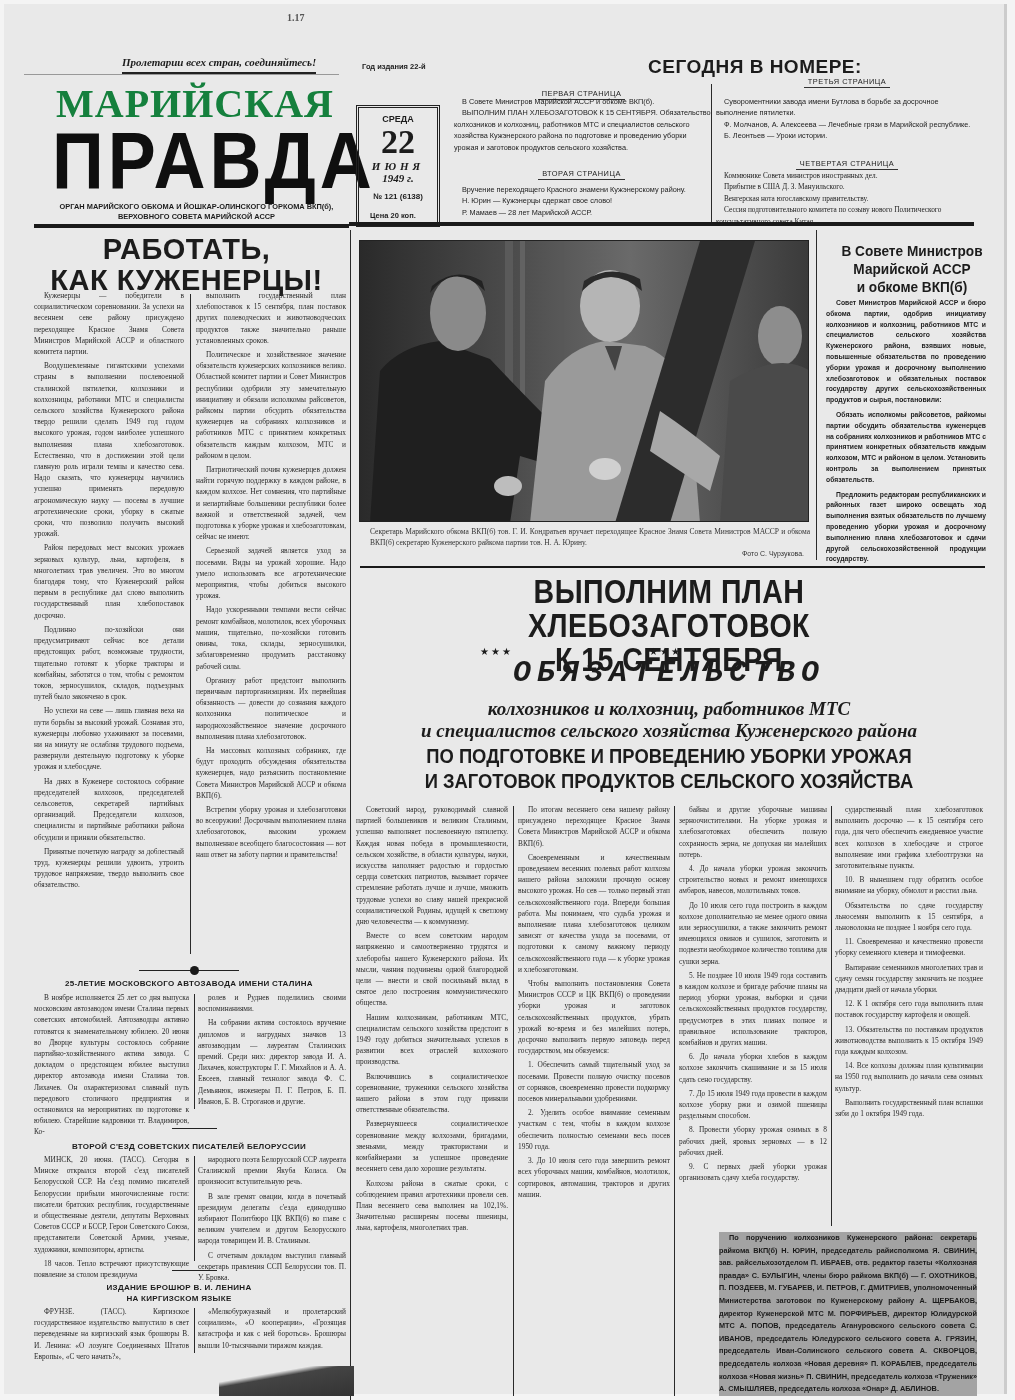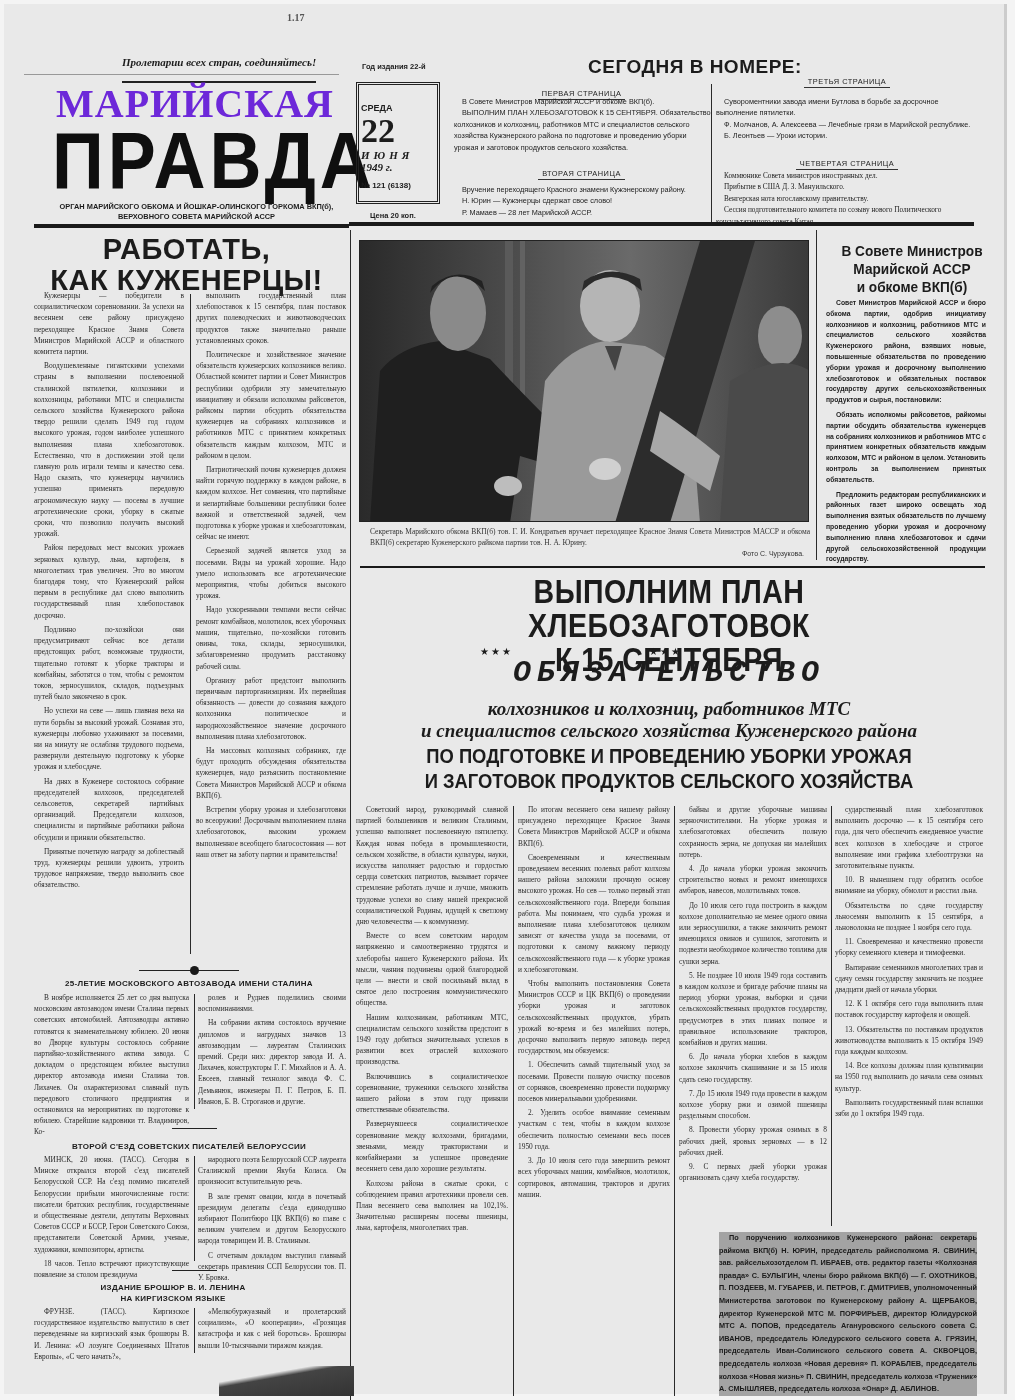--- a/index.html
+++ b/index.html
@@ -9,25 +9,25 @@
   .abs { position: absolute; }
   .body-text { font-family: "Liberation Serif", serif; font-size: 7.4px; line-height: 11.2px; color: #2a2a2a; text-align: justify; }
   .body-text p { text-indent: 10px; margin-bottom: 3px; }
   .body-bold { font-family: "Liberation Sans", sans-serif; font-weight: bold; font-size: 6.8px; line-height: 10.8px; color: #1e1e1e; text-align: justify; }
   .body-bold p { text-indent: 10px; margin-bottom: 4px; }
   .rule { position: absolute; background: #1a1a1a; }
   .vrule { position: absolute; background: #2a2a2a; width: 1px; }
 
   
   .topnum { font-size: 10px; font-weight: bold; color: #555; }
-  .slogan { font-style: italic; font-weight: bold; font-size: 11px; border-bottom: 2px solid #222; padding-bottom: 13px; }
-  .paper-name-1 { font-family: "Liberation Serif", serif; font-weight: bold; font-size: 40px; letter-spacing: 1px; color: #6d28d9; }
+  .slogan { font-style: italic; font-weight: bold; font-size: 11px; border-bottom: 2px solid #222; padding-bottom: 4px; }
+  .paper-name-1 { font-family: "Liberation Serif", serif; font-weight: bold; font-size: 40px; letter-spacing: 1px; color: #15803d; }
   .paper-name-2 { font-family: "Liberation Sans", sans-serif; font-weight: bold; font-size: 72px; letter-spacing: 4px; color: #0f0f0f; line-height: 70px; transform: scaleY(1.1); transform-origin: top left; }
   .organ { font-family: "Liberation Sans", sans-serif; font-weight: bold; font-size: 7.4px; text-align: center; line-height: 10px; }
-  .datebox { border: 3px double #222; padding: 18px 2px; font-family: "Liberation Sans", sans-serif; }
+  .datebox { border: 3px double #222; text-align: center; padding: 6px 2px; font-family: "Liberation Sans", sans-serif; margin-top: 23px; }
   .datebox .dow { font-size: 9px; font-weight: bold; }
   .datebox .day { font-size: 34px; font-weight: bold; line-height: 36px; font-family: "Liberation Serif", serif; }
   .datebox .month { font-size: 11px; font-style: italic; font-weight: bold; letter-spacing: 4px; font-family: "Liberation Serif", serif; }
   .datebox .year { font-size: 11px; font-style: italic; font-weight: bold; font-family: "Liberation Serif", serif; }
   .datebox .issue { font-size: 8px; font-weight: bold; margin-top: 8px; }
   .small-bold { font-family: "Liberation Sans", sans-serif; font-weight: bold; font-size: 8px; }
   .today-title { font-family: "Liberation Sans", sans-serif; font-weight: bold; font-size: 19px; letter-spacing: 0.5px; }
   .page-label { font-family: "Liberation Sans", sans-serif; font-size: 7.4px; letter-spacing: 0.5px; text-align: center; display: inline-block; border-bottom: 1.5px solid #333; padding: 0 4px 1px; }
   .toc { font-family: "Liberation Sans", sans-serif; font-size: 7.3px; line-height: 11.4px; color: #222; }
   .toc .item { text-indent: 8px; }
@@ -70,21 +70,21 @@
   <div class="abs small-bold" style="left:358px; top:58px; font-size:7.5px;">Год издания 22-й</div>
   <div class="abs datebox" style="left:352px; top:78px; width:84px; height:122px;">
     <div class="dow">СРЕДА</div>
     <div class="day">22</div>
     <div class="month">ИЮНЯ</div>
     <div class="year">1949 г.</div>
     <div class="issue">№ 121 (6138)</div>
   </div>
   <div class="abs small-bold" style="left:366px; top:207px; font-size:7.5px;">Цена 20 коп.</div>
 
-  <div class="abs today-title" style="left:584px; top:52px;text-align:center;">СЕГОДНЯ В НОМЕРЕ:</div>
+  <div class="abs today-title" style="left:644px; top:52px;text-align:center;">СЕГОДНЯ В НОМЕРЕ:</div>
 
   <div class="abs" style="left:450px; top:78px; width:255px; text-align:center;">
     <span class="page-label">ПЕРВАЯ СТРАНИЦА</span>
   </div>
   <div class="abs toc" style="left:450px; top:92px; width:258px;">
     <div class="item">В Совете Министров Марийской АССР и обкоме ВКП(б).</div>
     <div class="item">ВЫПОЛНИМ ПЛАН ХЛЕБОЗАГОТОВОК К 15 СЕНТЯБРЯ. Обязательство колхозников и колхозниц, работников МТС и специалистов сельского хозяйства Кужэнерского района по подготовке и проведению уборки урожая и заготовок продуктов сельского хозяйства.</div>
   </div>
   <div class="abs" style="left:450px; top:158px; width:255px; text-align:center;">
     <span class="page-label">ВТОРАЯ СТРАНИЦА</span>
@@ -162,21 +162,21 @@
     <p>18 часов. Тепло встречают присутствующие появление за столом президиума</p>
   </div>
   <div class="vrule" style="left:190px; top:1152px; height:105px;"></div>
   <div class="abs body-text" style="left:194px; top:1150px; width:148px;">
     <p>народного поэта Белорусской ССР лауреата Сталинской премии Якуба Коласа. Он произносит вступительную речь.</p>
     <p>В зале гремят овации, когда в почетный президиум делегаты с'езда единодушно избирают Политбюро ЦК ВКП(б) во главе с великим учителем и другом Белорусского народа товарищем И. В. Сталиным.</p>
     <p>С отчетным докладом выступил главный секретарь правления ССП Белоруссии тов. П. У. Бровка.</p>
   </div>
 
   <div class="ornament" style="left:168px; top:1266px; width:45px; height:1px;"></div>
-  <div class="abs h-small" style="left:14px; top:1278px; width:310px; line-height:11px;">
+  <div class="abs h-small" style="left:20px; top:1278px; width:310px; line-height:11px;">
     <div>ИЗДАНИЕ БРОШЮР В. И. ЛЕНИНА</div>
     <div>НА КИРГИЗСКОМ ЯЗЫКЕ</div>
   </div>
   <div class="abs body-text" style="left:30px; top:1302px; width:155px;">
     <p>ФРУНЗЕ. (ТАСС). Киргизское государственное издательство выпустило в свет переведенные на киргизский язык брошюры В. И. Ленина: «О лозунге Соединенных Штатов Европы», «С чего начать?»,</p>
   </div>
   <div class="vrule" style="left:190px; top:1304px; height:45px;"></div>
   <div class="abs body-text" style="left:194px; top:1302px; width:148px;">
     <p>«Мелкобуржуазный и пролетарский социализм», «О кооперации», «Грозящая катастрофа и как с ней бороться». Брошюры вышли 10-тысячными тиражом каждая.</p>
   </div>

